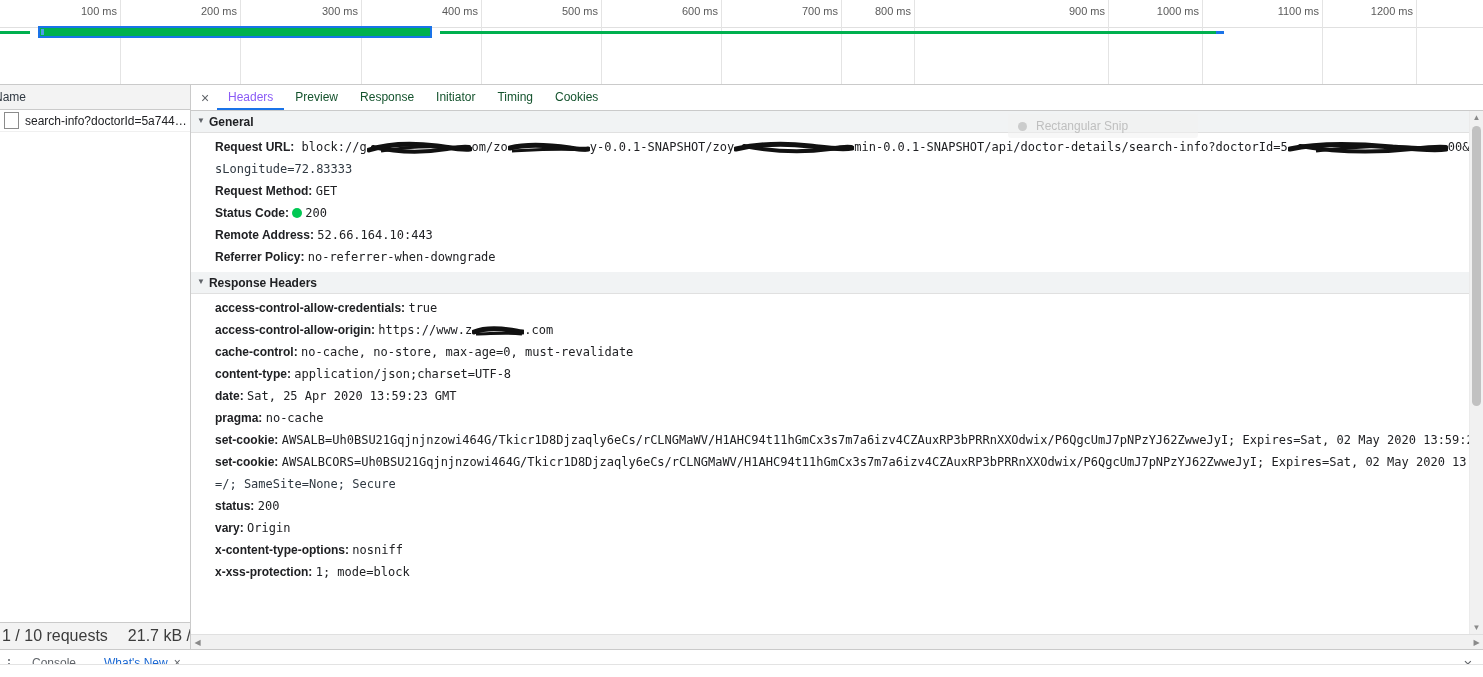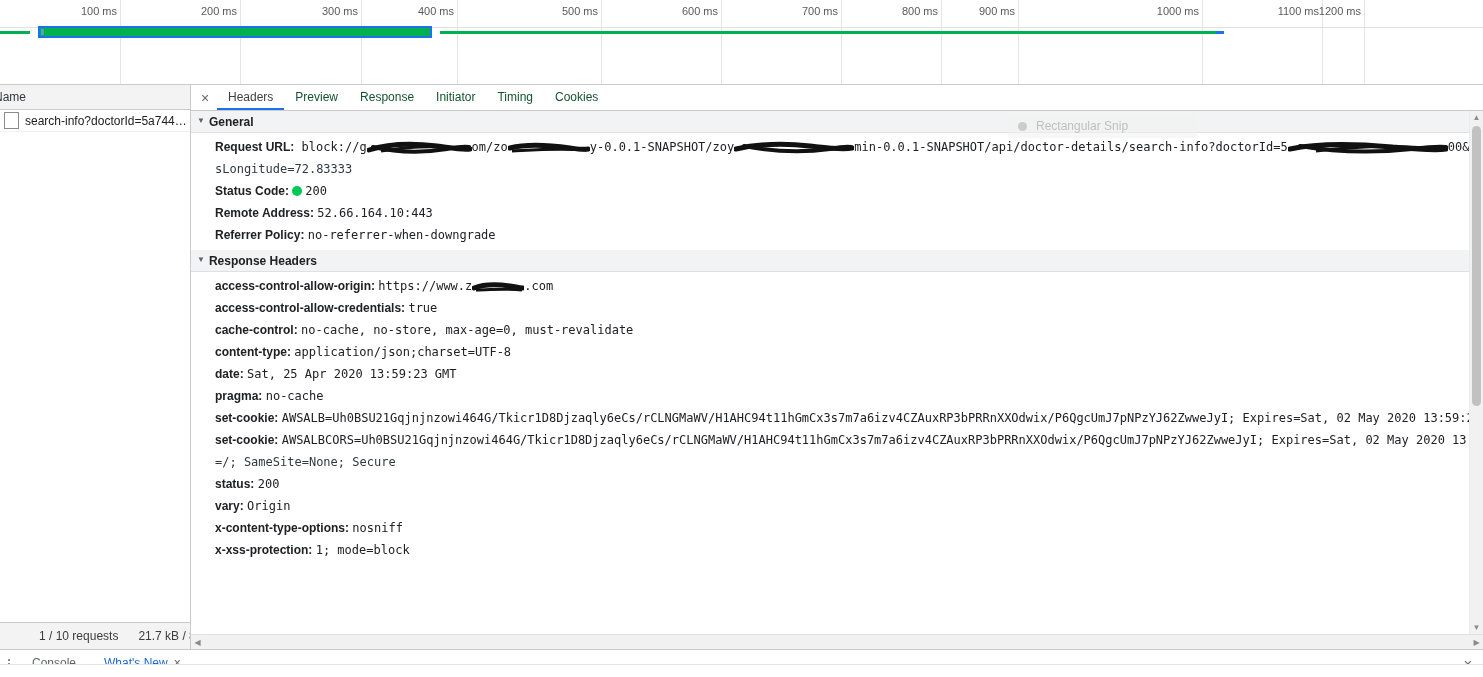--- a/index.html
+++ b/index.html
@@ -140,24 +140,23 @@
     margin-left: 2px;
   }
   .req-label { overflow: hidden; text-overflow: ellipsis; }
 
   .req-status {
     height: 26px;
     border-top: 1px solid #cacaca;
     background: #f3f3f3;
     display: flex;
     align-items: center;
-    font-size: 12px;
+    font-size: 16px;
     color: #3c3c3c;
     overflow: hidden;
-    padding-left: 37px;
   }
   .req-status .seg { padding: 0 10px; white-space: nowrap; }
   .req-status .seg:first-child { margin-left: -8px; }
   .req-status .divider {
     width: 1px; height: 14px; background: #c4c4c4;
   }
 
   
   .details {
     flex: 1 1 auto;
@@ -189,21 +188,21 @@
     padding: 0 11px;
     display: flex;
     align-items: center;
     font-size: 12px;
     color: #14532d;
     cursor: default;
     border-bottom: 2px solid transparent;
     white-space: nowrap;
   }
   .det-tab.active {
-    color: #404040;
+    color: #8b5cf6;
     border-bottom-color: #1a73e8;
   }
 
   .det-scroll {
     flex: 1 1 auto;
     position: relative;
     overflow: hidden;
     min-height: 0;
   }
   .det-inner {
@@ -414,45 +413,45 @@
     <div id="tl-ticks">
         <div class="tl-tick" style="left: 120px;">
           <div class="tl-tick-label">100 ms</div>
         </div>
         <div class="tl-tick" style="left: 240px;">
           <div class="tl-tick-label">200 ms</div>
         </div>
         <div class="tl-tick" style="left: 361px;">
           <div class="tl-tick-label">300 ms</div>
         </div>
-        <div class="tl-tick" style="left: 457px;">
+        <div class="tl-tick" style="left: 481px;">
           <div class="tl-tick-label">400 ms</div>
         </div>
         <div class="tl-tick" style="left: 601px;">
           <div class="tl-tick-label">500 ms</div>
         </div>
         <div class="tl-tick" style="left: 721px;">
           <div class="tl-tick-label">600 ms</div>
         </div>
         <div class="tl-tick" style="left: 841px;">
           <div class="tl-tick-label">700 ms</div>
         </div>
-        <div class="tl-tick" style="left: 941px;">
+        <div class="tl-tick" style="left: 914px;">
           <div class="tl-tick-label">800 ms</div>
         </div>
-        <div class="tl-tick" style="left: 1018px;">
+        <div class="tl-tick" style="left: 1108px;">
           <div class="tl-tick-label">900 ms</div>
         </div>
         <div class="tl-tick" style="left: 1202px;">
           <div class="tl-tick-label">1000 ms</div>
         </div>
         <div class="tl-tick" style="left: 1322px;">
           <div class="tl-tick-label">1100 ms</div>
         </div>
-        <div class="tl-tick" style="left: 1364px;">
+        <div class="tl-tick" style="left: 1416px;">
           <div class="tl-tick-label">1200 ms</div>
         </div>
       </div>
 
     <div class="stub-left" style="left:0px; width:30px;"></div>
 
     <div class="bar-outline" style="left:38px; width:394px;">
       <div class="tick-in"></div>
     </div>
 
@@ -527,36 +526,37 @@
                   <path d="M28,10 C60,6 100,4 140,7" stroke="#111" stroke-width="3" fill="none"></path>
                 </svg>
               </span><span class="v">00&amp;gpsLatitude=18.96667&amp;gp</span>
             </div>
 
             <div class="hdr-cont">
               <span class="v">sLongitude=72.83333</span>
             </div>
 
             <div id="general-items-host">
+                <div class="hdr-line"><span class="k">Request Method: </span><span class="v">GET</span></div>
                 <div class="hdr-line"><span class="k">Status Code: </span><span class="status-dot"></span><span class="v">200</span></div>
                 <div class="hdr-line"><span class="k">Remote Address: </span><span class="v">52.66.164.10:443</span></div>
                 <div class="hdr-line"><span class="k">Referrer Policy: </span><span class="v">no-referrer-when-downgrade</span></div>
               </div>
           </div>
 
           <div class="section-head">
             <span class="caret">▼</span>
             <span>Response Headers</span>
           </div>
           <div class="hdr-list" id="resp-items-host">
+              <div class="hdr-line"><span class="k">access-control-allow-credentials: </span><span class="v">true</span></div>
               <div class="hdr-line"><span class="k">access-control-allow-origin: </span><span class="v">https://www.z</span><span class="redact"><svg width="52" height="12" viewBox="0 0 52 12">
                     <path d="M2,7 C12,3 28,3 44,6 C48,7 50,7 51,7" stroke="#111" stroke-width="5" fill="none" stroke-linecap="round"></path>
                     <path d="M4,9 C18,9 34,7 50,9" stroke="#111" stroke-width="3" fill="none"></path>
                   </svg></span><span class="v">.com</span></div>
-              <div class="hdr-line"><span class="k">access-control-allow-credentials: </span><span class="v">true</span></div>
               <div class="hdr-line"><span class="k">cache-control: </span><span class="v">no-cache, no-store, max-age=0, must-revalidate</span></div>
               <div class="hdr-line"><span class="k">content-type: </span><span class="v">application/json;charset=UTF-8</span></div>
               <div class="hdr-line"><span class="k">date: </span><span class="v">Sat, 25 Apr 2020 13:59:23 GMT</span></div>
               <div class="hdr-line"><span class="k">pragma: </span><span class="v">no-cache</span></div>
               <div class="hdr-line"><span class="k">set-cookie: </span><span class="v">AWSALB=Uh0BSU21Gqjnjnzowi464G/Tkicr1D8Djzaqly6eCs/rCLNGMaWV/H1AHC94t11hGmCx3s7m7a6izv4CZAuxRP3bPRRnXXOdwix/P6QgcUmJ7pNPzYJ62ZwweJyI; Expires=Sat, 02 May 2020 13:59:23 GMT; Path=/</span></div>
               <div class="hdr-line"><span class="k">set-cookie: </span><span class="v">AWSALBCORS=Uh0BSU21Gqjnjnzowi464G/Tkicr1D8Djzaqly6eCs/rCLNGMaWV/H1AHC94t11hGmCx3s7m7a6izv4CZAuxRP3bPRRnXXOdwix/P6QgcUmJ7pNPzYJ62ZwweJyI; Expires=Sat, 02 May 2020 13:59:23 GMT; Path</span></div>
               <div class="hdr-cont"><span class="v">=/; SameSite=None; Secure</span></div>
               <div class="hdr-line"><span class="k">status: </span><span class="v">200</span></div>
               <div class="hdr-line"><span class="k">vary: </span><span class="v">Origin</span></div>
               <div class="hdr-line"><span class="k">x-content-type-options: </span><span class="v">nosniff</span></div>

